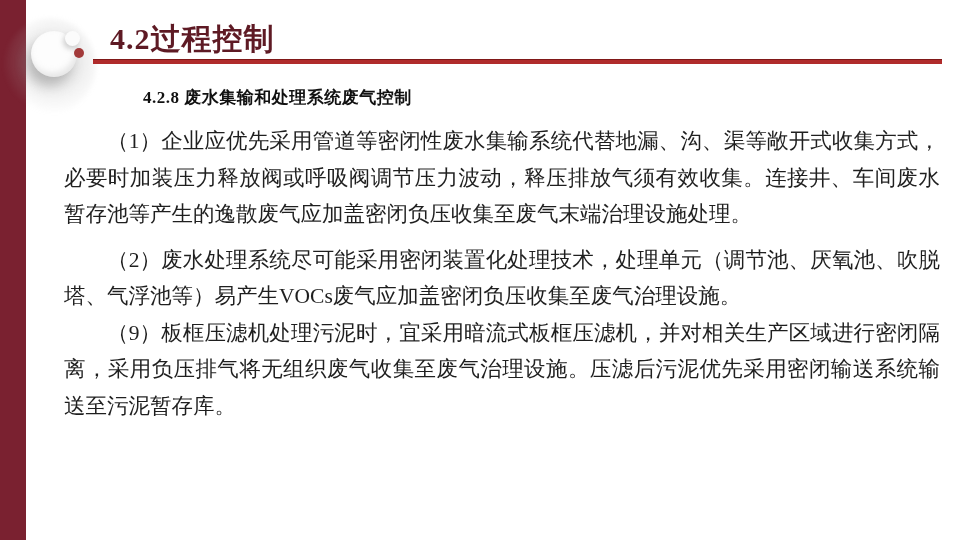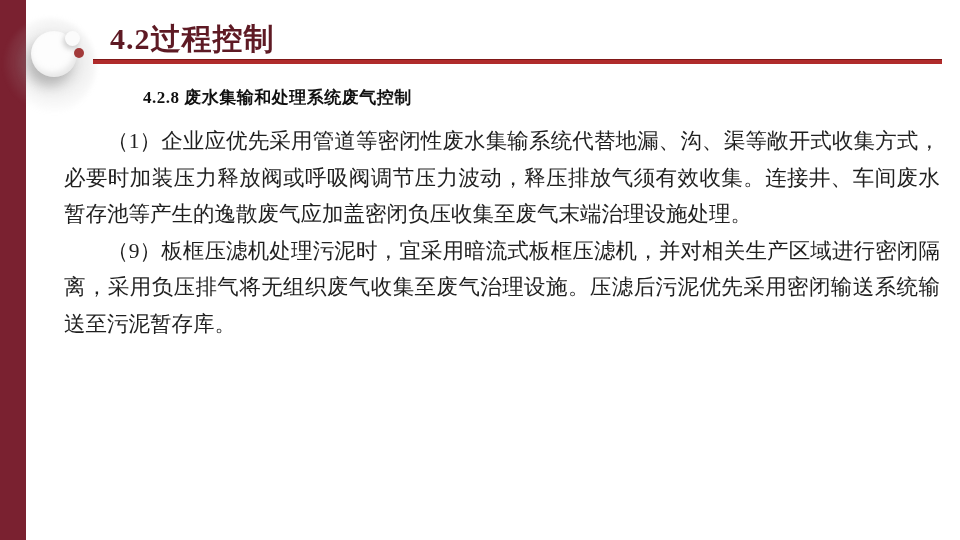--- a/index.html
+++ b/index.html
@@ -62,21 +62,21 @@
     color:var(--body-text,#1f1f1f);
     font-size:21.5px;
     line-height:36.5px;
     text-align:justify;
     text-justify:inter-ideograph;
   }
   .body-text p{
     margin:0;
     text-indent:2em;
   }
-  .body-text p.para-1{}
+  .body-text p.para-1{margin-bottom:9px;}
 </style>
 </head>
 <body>
 
 <div class="slide">
 
   <div class="accent-bar"></div>
 
   <div class="decor-halo"></div>
   <div class="decor-circle-big"></div>
@@ -84,16 +84,17 @@
   <div class="decor-dot"></div>
 
   <div class="page-title">4.2过程控制</div>
 
   <div class="title-divider"></div>
 
   <div class="subtitle">4.2.8 废水集输和处理系统废气控制</div>
 
   <div class="body-text">
     <p class="para-1">（1）企业应优先采用管道等密闭性废水集输系统代替地漏、沟、渠等敞开式收集方式，必要时加装压力释放阀或呼吸阀调节压力波动，释压排放气须有效收集。连接井、车间废水暂存池等产生的逸散废气应加盖密闭负压收集至废气末端治理设施处理。</p>
+    <p class="para-2">（2）废水处理系统尽可能采用密闭装置化处理技术，处理单元（调节池、厌氧池、吹脱塔、气浮池等）易产生VOCs废气应加盖密闭负压收集至废气治理设施。</p>
     <p class="para-3">（9）板框压滤机处理污泥时，宜采用暗流式板框压滤机，并对相关生产区域进行密闭隔离，采用负压排气将无组织废气收集至废气治理设施。压滤后污泥优先采用密闭输送系统输送至污泥暂存库。</p>
   </div>
 
 </div>
 
 </body></html>

